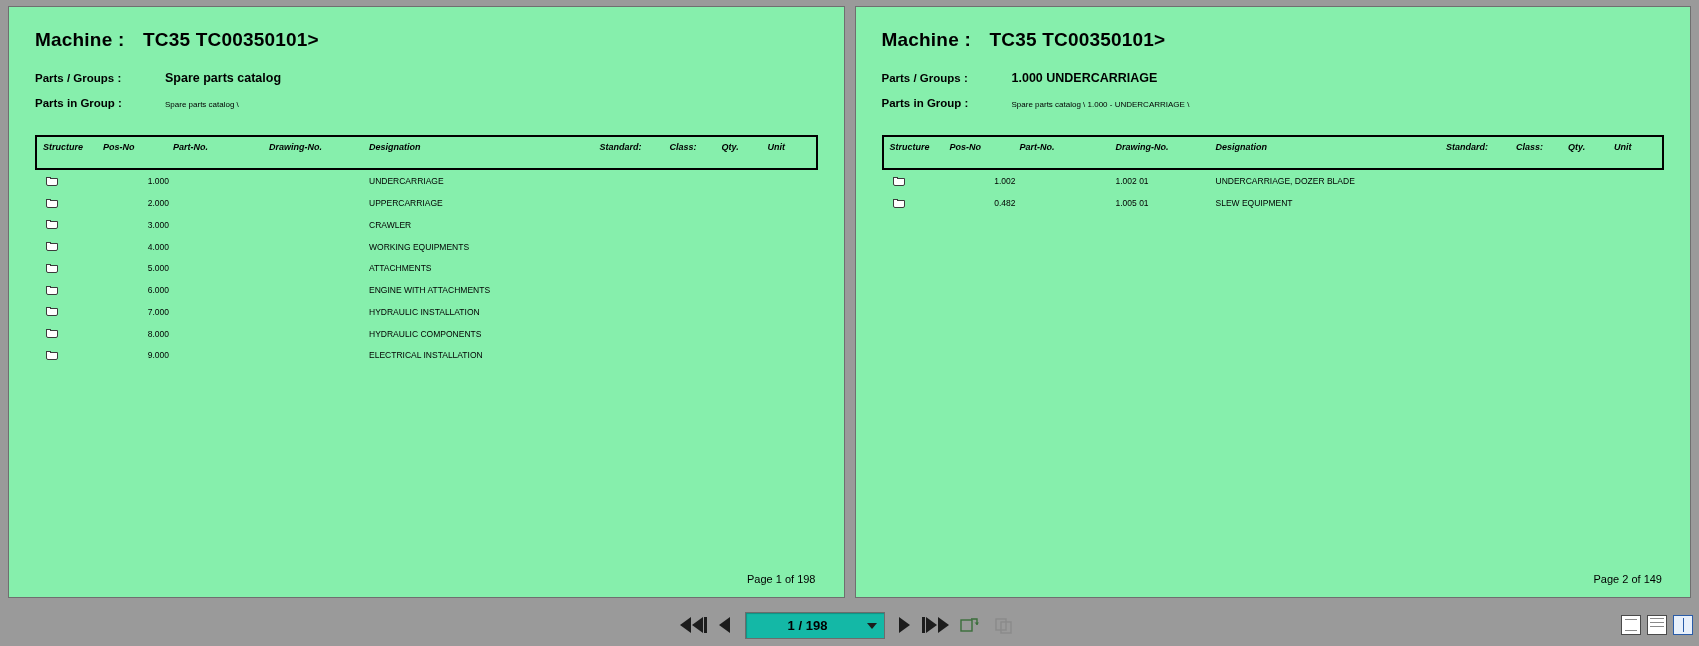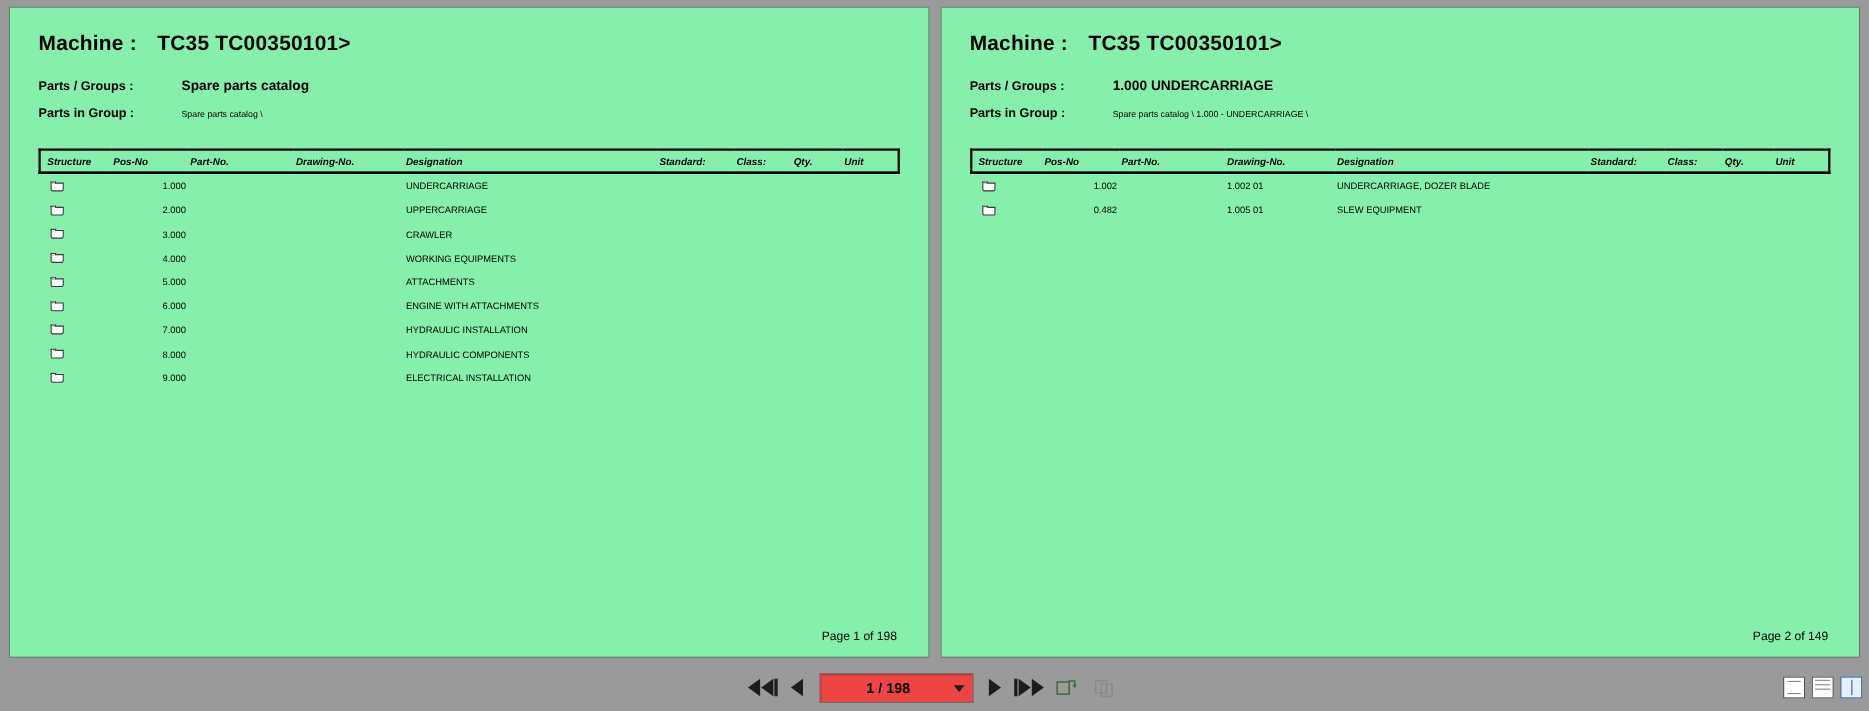--- a/index.html
+++ b/index.html
@@ -88,21 +88,21 @@
     border-collapse: collapse;
     table-layout: fixed;
   }
   table.parts thead th {
     border-top: 2px solid #000;
     border-bottom: 2px solid #000;
     font-size: 9px;
     font-style: italic;
     font-weight: bold;
     text-align: left;
-    padding: 5px 2px 4px 2px;
+    padding: 5px 2px 16px 2px;
     white-space: nowrap;
   }
   table.parts thead th.first {
     border-left: 2px solid #000;
     padding-left: 6px;
   }
   table.parts thead th.last {
     border-right: 2px solid #000;
   }
   table.parts tbody td {
@@ -196,21 +196,21 @@
     border-top: 8px solid transparent;
     border-bottom: 8px solid transparent;
   }
   .tri-left { border-right: 11px solid #1c1c1c; }
   .tri-right { border-left: 11px solid #1c1c1c; }
   .bar { width: 3px; height: 16px; background: #1c1c1c; }
   .double { display: flex; align-items: center; gap: 1px; }
   .pagebox {
     width: 138px;
     height: 25px;
-    background: #ef4444;
+    background: #14b8a6;
     border: 1px solid #6c6c6c;
     box-shadow: inset 1px 1px 1px rgba(0,0,0,.22);
     display: flex;
     align-items: center;
     position: relative;
   }
   .pagebox-text {
     flex: 1;
     text-align: center;
     font-size: 13px;

